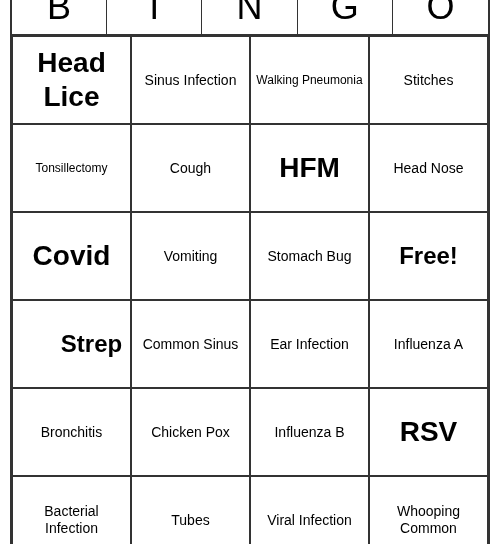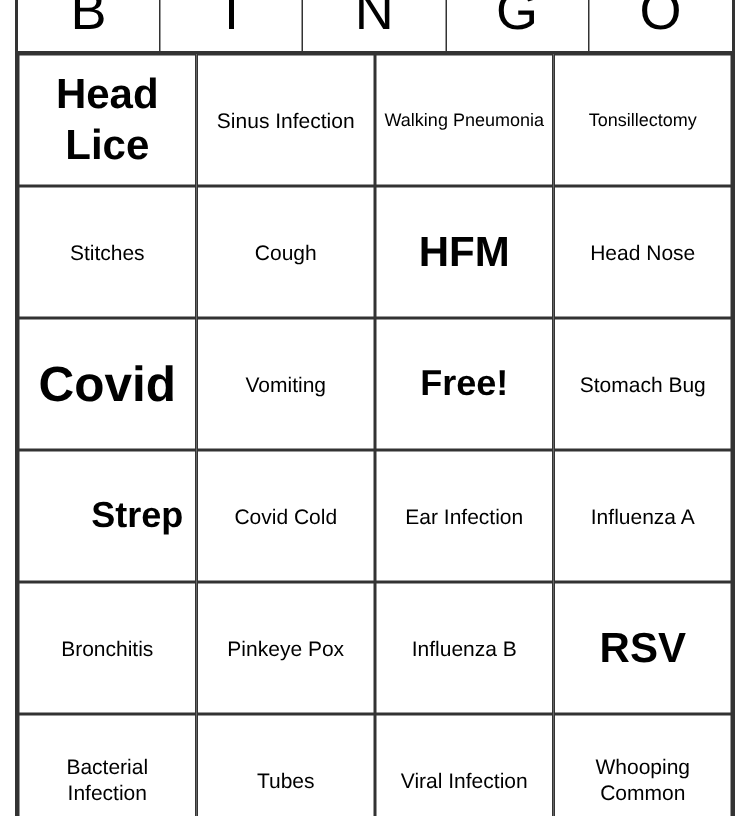--- a/index.html
+++ b/index.html
@@ -57,35 +57,35 @@
   <div class="bingo-letter">B</div>
       <div class="bingo-letter">I</div>
       <div class="bingo-letter">N</div>
       <div class="bingo-letter">G</div>
       <div class="bingo-letter">O</div>
     </div>
   <div class="bingo-grid">
   <div class="bingo-cell" style="font-size: 28px; font-weight: bold;">Head Lice</div>
       <div class="bingo-cell">Sinus Infection</div>
       <div class="bingo-cell" style="font-size: 12px;">Walking Pneumonia</div>
+      <div class="bingo-cell">Stitches</div>
       <div class="bingo-cell" style="font-size: 12px;">Tonsillectomy</div>
-      <div class="bingo-cell">Stitches</div>
       <div class="bingo-cell">Cough</div>
       <div class="bingo-cell" style="font-size: 28px; font-weight: bold;">HFM</div>
       <div class="bingo-cell">Head Nose</div>
-      <div class="bingo-cell" style="font-size: 33px; font-weight: bold; text-align: right;">Covid</div>
+      <div class="bingo-cell" style="font-size: 28px; font-weight: bold; text-align: right;">Covid</div>
       <div class="bingo-cell">Vomiting</div>
+      <div class="bingo-cell">Stomach Bug</div>
       <div class="bingo-cell" style="font-size: 24px; font-weight: bold;">Free!</div>
-      <div class="bingo-cell">Stomach Bug</div>
       <div class="bingo-cell" style="font-size: 24px; font-weight: bold; padding-left: 44px;">Strep</div>
-      <div class="bingo-cell">Covid Cold</div>
+      <div class="bingo-cell">Common Sinus</div>
       <div class="bingo-cell">Ear Infection</div>
       <div class="bingo-cell">Influenza A</div>
       <div class="bingo-cell">Bronchitis</div>
-      <div class="bingo-cell">Pinkeye Pox</div>
+      <div class="bingo-cell">Chicken Pox</div>
       <div class="bingo-cell">Influenza B</div>
       <div class="bingo-cell" style="font-size: 28px; font-weight: bold;">RSV</div>
       <div class="bingo-cell">Bacterial Infection</div>
       <div class="bingo-cell">Tubes</div>
       <div class="bingo-cell">Viral Infection</div>
       <div class="bingo-cell">Whooping Common</div>
     </div>
 </div>
 
 </body></html>

